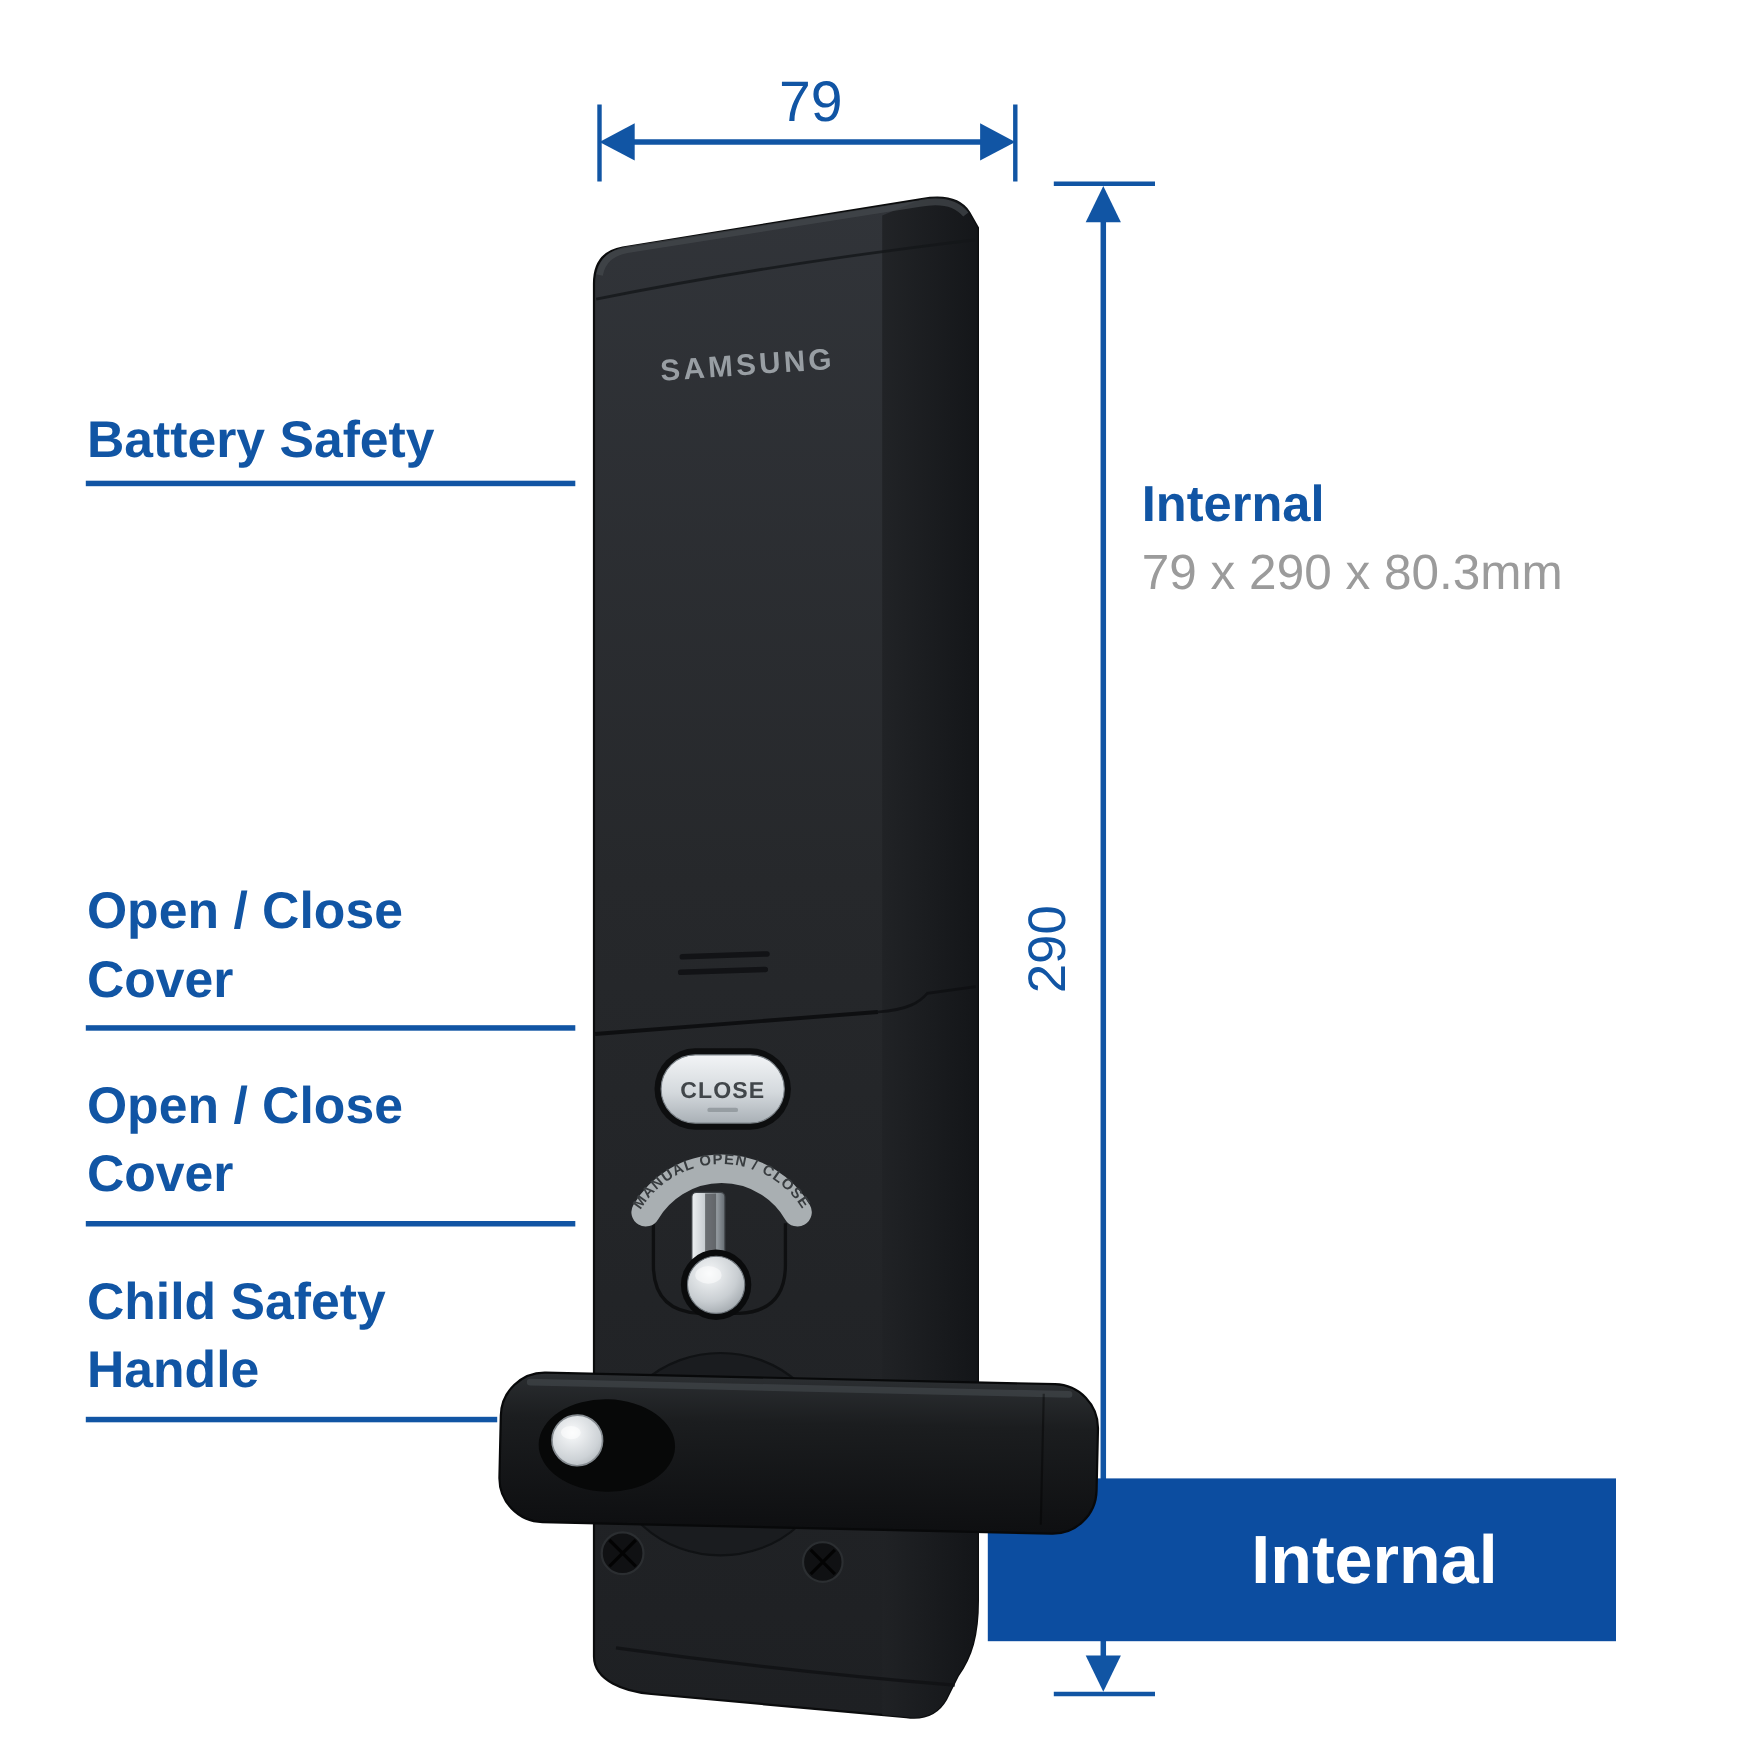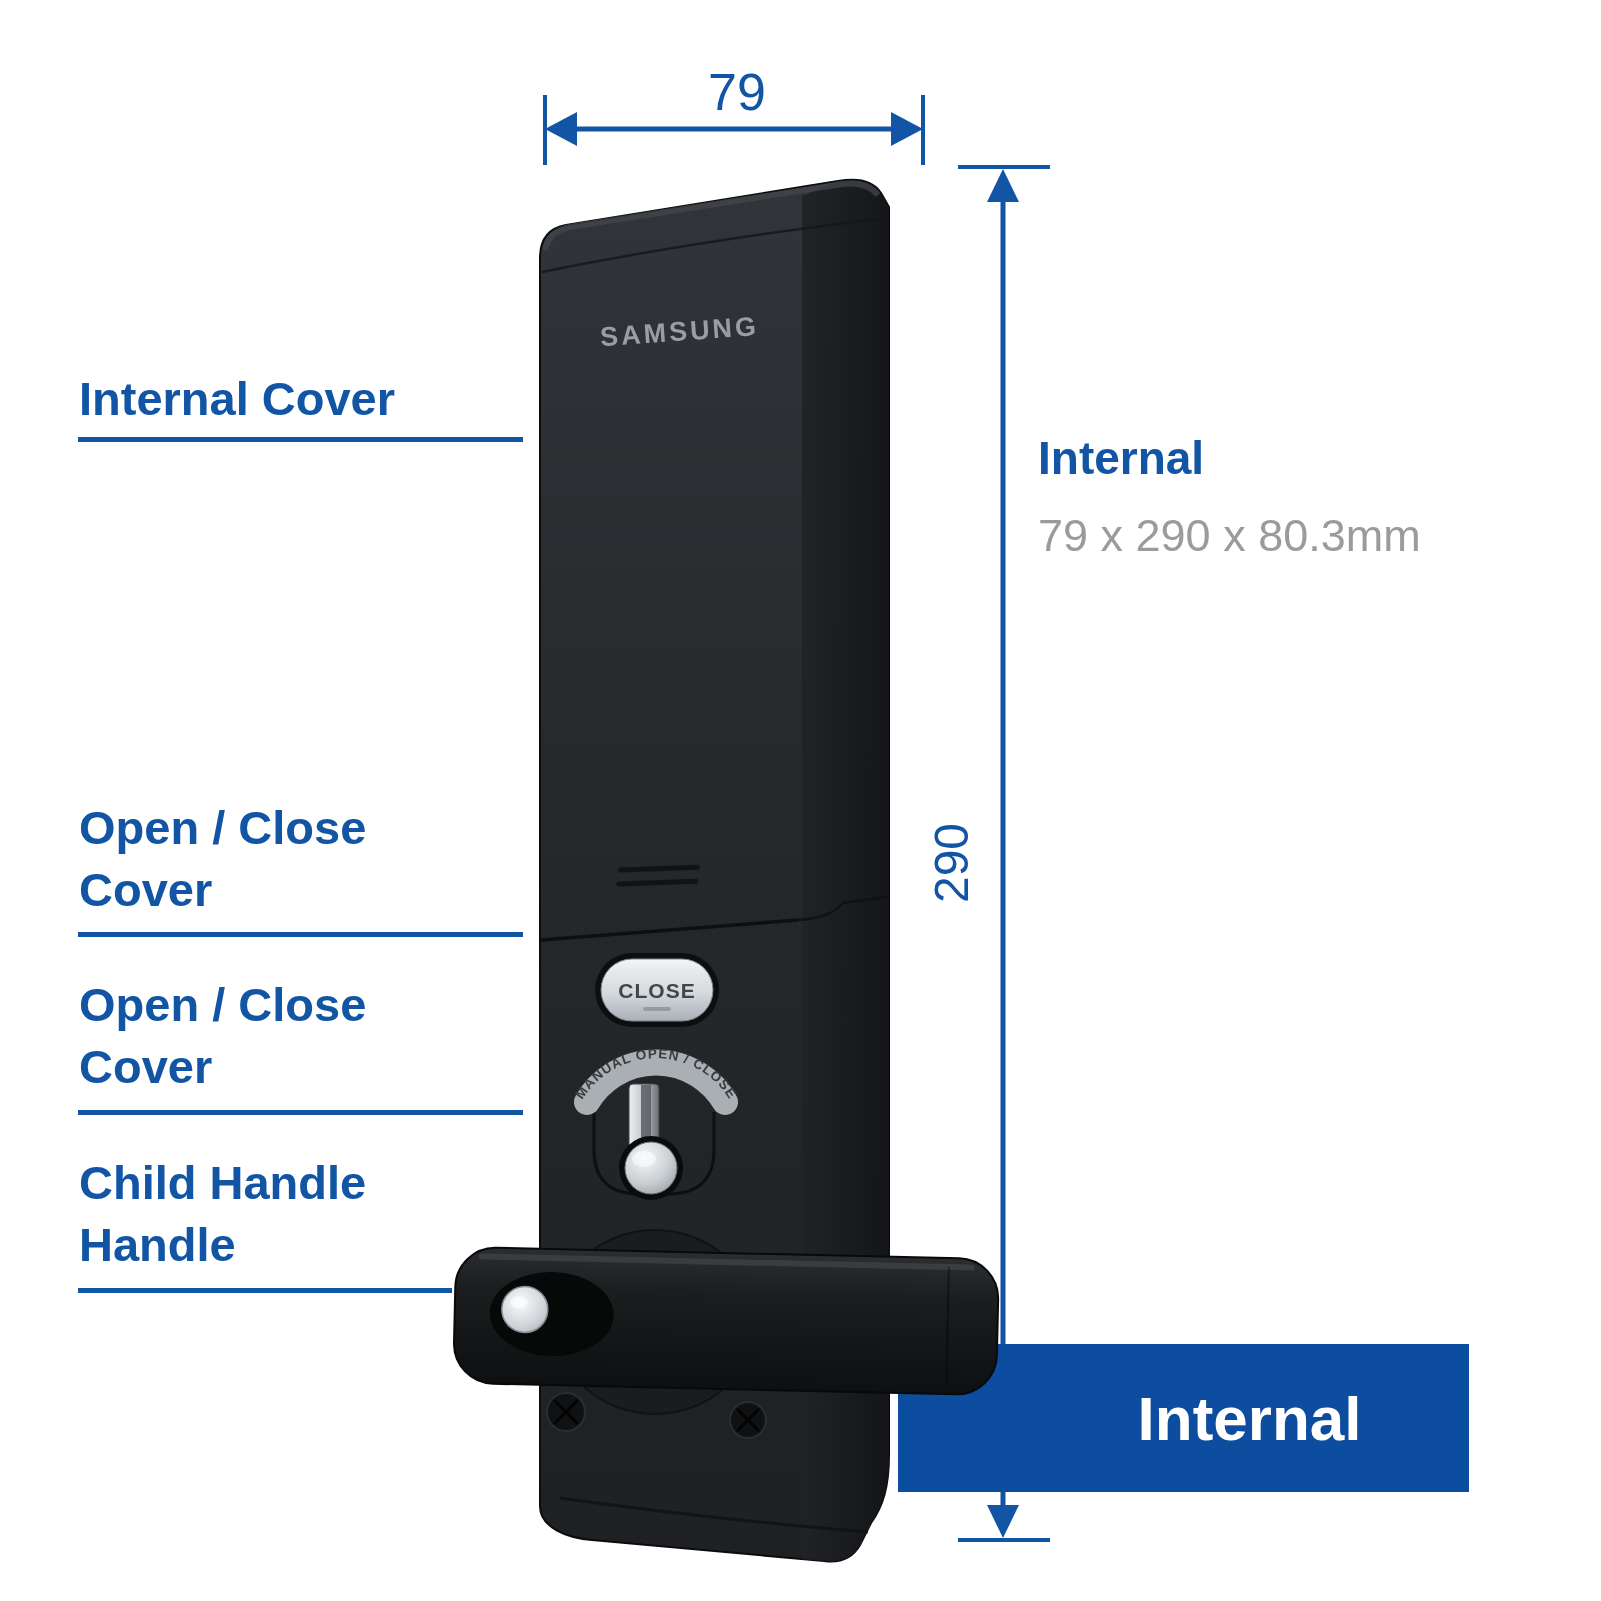--- a/index.html
+++ b/index.html
@@ -4,21 +4,21 @@
 <style>
   html,body{margin:0;padding:0;background:#ffffff;}
   .stage{position:relative;width:1469px;height:1601px;overflow:hidden;background:#ffffff;
          font-family:"Liberation Sans",sans-serif;}
   svg{position:absolute;left:0;top:0;}
   .callout{position:absolute;left:79px;color:var(--accent);font-weight:bold;
            font-size:47px;line-height:62px;z-index:4;}
   .callout-line{position:absolute;left:78px;height:5px;background:var(--accent);z-index:4;}
   .spec{position:absolute;left:1038px;top:430px;z-index:4;line-height:56px;}
   .spec .t{color:var(--accent);font-weight:bold;font-size:46px;}
-  .spec .v{color:var(--gray);font-size:45px;margin-top:22px;}
+  .spec .v{color:var(--gray);font-size:45px;margin-top:6px;}
   .banner{position:absolute;left:898px;top:1344px;width:608px;height:148px;
           background:var(--banner);z-index:2;display:flex;align-items:center;
           justify-content:center;padding-left:0;box-sizing:border-box;}
   .banner span{color:#ffffff;font-weight:bold;font-size:62px;margin-left:95px;}
   .dims{z-index:1;}
   .device{z-index:3;pointer-events:none;}
 </style>
 </head>
 <body>
 
@@ -145,38 +145,38 @@
       <rect x="455" y="1247" width="543" height="136" rx="40" fill="url(#gHandle)" stroke="#08090A" stroke-width="2"></rect>
       <rect x="478" y="1253" width="496" height="6" rx="3" fill="#4A4F54" opacity="0.5"></rect>
       <path d="M948 1256 V1375" stroke="#000000" stroke-width="2" opacity="0.4"></path>
       <ellipse cx="552" cy="1312" rx="62" ry="42" fill="#070808"></ellipse>
       <circle cx="525" cy="1308" r="23" fill="url(#gSilverBtn)" stroke="#858B90" stroke-width="1.5"></circle>
       <ellipse cx="519" cy="1301" rx="9" ry="6" fill="#FFFFFF" opacity="0.55"></ellipse>
     </g>
   </svg>
 
   <div class="callout" style="top:368px;">
-    <div>Internal Cover</div>
+    <div>Battery Safety</div>
   </div>
   <div class="callout-line" style="top:437px;width:445px;"></div>
 
   <div class="callout" style="top:797px;">
     <div>Open / Close</div>
     <div>Cover</div>
   </div>
   <div class="callout-line" style="top:932px;width:445px;"></div>
 
   <div class="callout" style="top:974px;">
     <div>Open / Close</div>
     <div>Cover</div>
   </div>
   <div class="callout-line" style="top:1110px;width:445px;"></div>
 
   <div class="callout" style="top:1152px;">
-    <div>Child Handle</div>
+    <div>Child Safety</div>
     <div>Handle</div>
   </div>
   <div class="callout-line" style="top:1288px;width:374px;"></div>
 
   <div class="spec">
     <div class="t">Internal</div>
     <div class="v">79 x 290 x 80.3mm</div>
   </div>
 
 </div>

